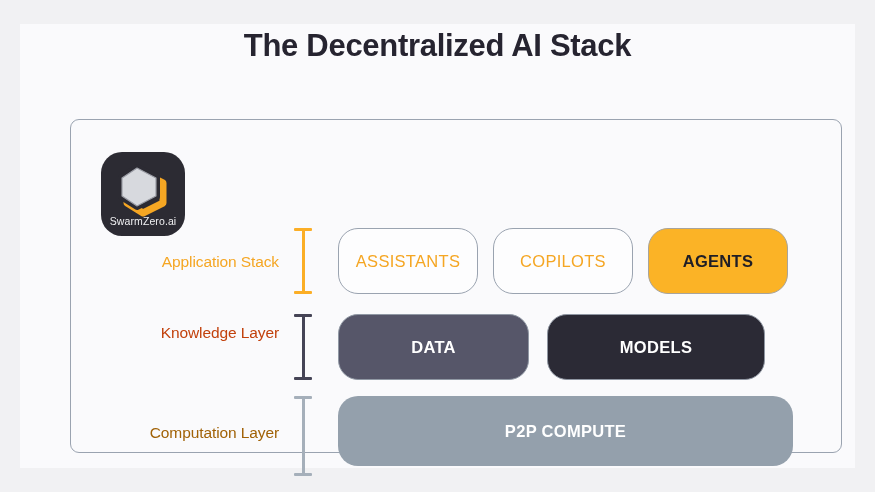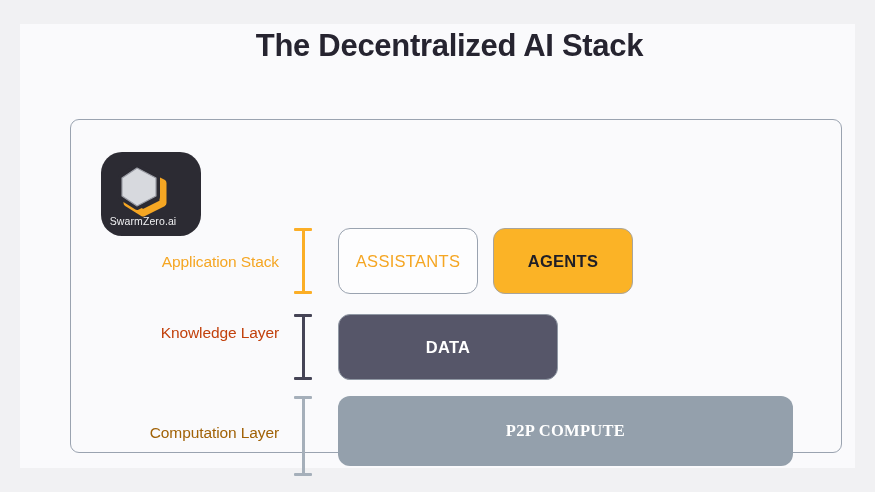--- a/index.html
+++ b/index.html
@@ -19,21 +19,21 @@
     left: 20px;
     top: 24px;
     width: 835px;
     height: 444px;
     background: #fafafc;
   }
 
   
   #title {
     position: absolute;
-    left: 12px;
+    left: 0;
     top: 4px;
     width: 835px;
     text-align: center;
     font-size: 31px;
     font-weight: bold;
     letter-spacing: -0.3px;
     color: #262430;
   }
 
   
@@ -47,21 +47,21 @@
     border-radius: 9px;
     background: transparent;
     box-sizing: border-box;
   }
 
   
   #logo-badge {
     position: absolute;
     left: 30px;
     top: 32px;
-    width: 100px;
+    width: 84px;
     height: 84px;
     border-radius: 21px;
     background: #2c2b33;
     overflow: hidden;
   }
   #logo-mark {
     position: absolute;
     left: 12px;
     top: 9px;
     width: 60px;
@@ -125,50 +125,50 @@
   #bracket-computation .stem, #bracket-computation .cap { background: #a5afba; }
 
   
   .row {
     position: absolute;
     left: 267px;
     display: flex;
   }
   #row-application { top: 108px; gap: 15px; }
   #row-knowledge   { top: 194px; gap: 18px; }
-  #row-computation { top: 276px; font-family: Liberation Serif, serif; }
+  #row-computation { top: 276px; }
 
   .node {
     display: flex;
     align-items: center;
     justify-content: center;
     box-sizing: border-box;
     font-size: 16.5px;
     letter-spacing: 0.3px;
-    border-radius: 12px;
+    border-radius: 20px;
   }
 
   .node-outline {
     width: 140px;
     height: 66px;
     background: #fdfdfe;
     border: 1.4px solid #9aa3b0;
     color: #f5a623;
   }
   .node-agents {
     width: 140px;
     height: 66px;
     background: #fbb326;
     border: 1.4px solid #a8a49c;
     color: #1f1e26;
     font-weight: bold;
     text-align: center;
   }
   .node-data {
-    width: 220px;
+    width: 191px;
     height: 66px;
     background: #565669;
     border: 1.6px solid #9098a4;
     color: #ffffff;
     font-weight: bold;
   }
   .node-models {
     width: 218px;
     height: 66px;
     background: #2b2a35;
@@ -220,29 +220,35 @@
     <div class="bracket" id="bracket-computation">
       <div class="cap top"></div>
       <div class="stem"></div>
       <div class="cap bot"></div>
     </div>
 
     <div class="row" id="row-application">
       <div class="node node-outline">
         <span>ASSISTANTS</span>
       </div>
+      <div class="node node-outline">
+        <span>COPILOTS</span>
+      </div>
       <div class="node node-agents">
         <span>AGENTS</span>
       </div>
     </div>
 
     <div class="row" id="row-knowledge">
       <div class="node node-data">
         <span>DATA</span>
       </div>
+      <div class="node node-models">
+        <span>MODELS</span>
+      </div>
     </div>
 
     <div class="row" id="row-computation">
       <div class="node node-compute">
         <span>P2P COMPUTE</span>
       </div>
     </div>
 
   </div>
 </div>

